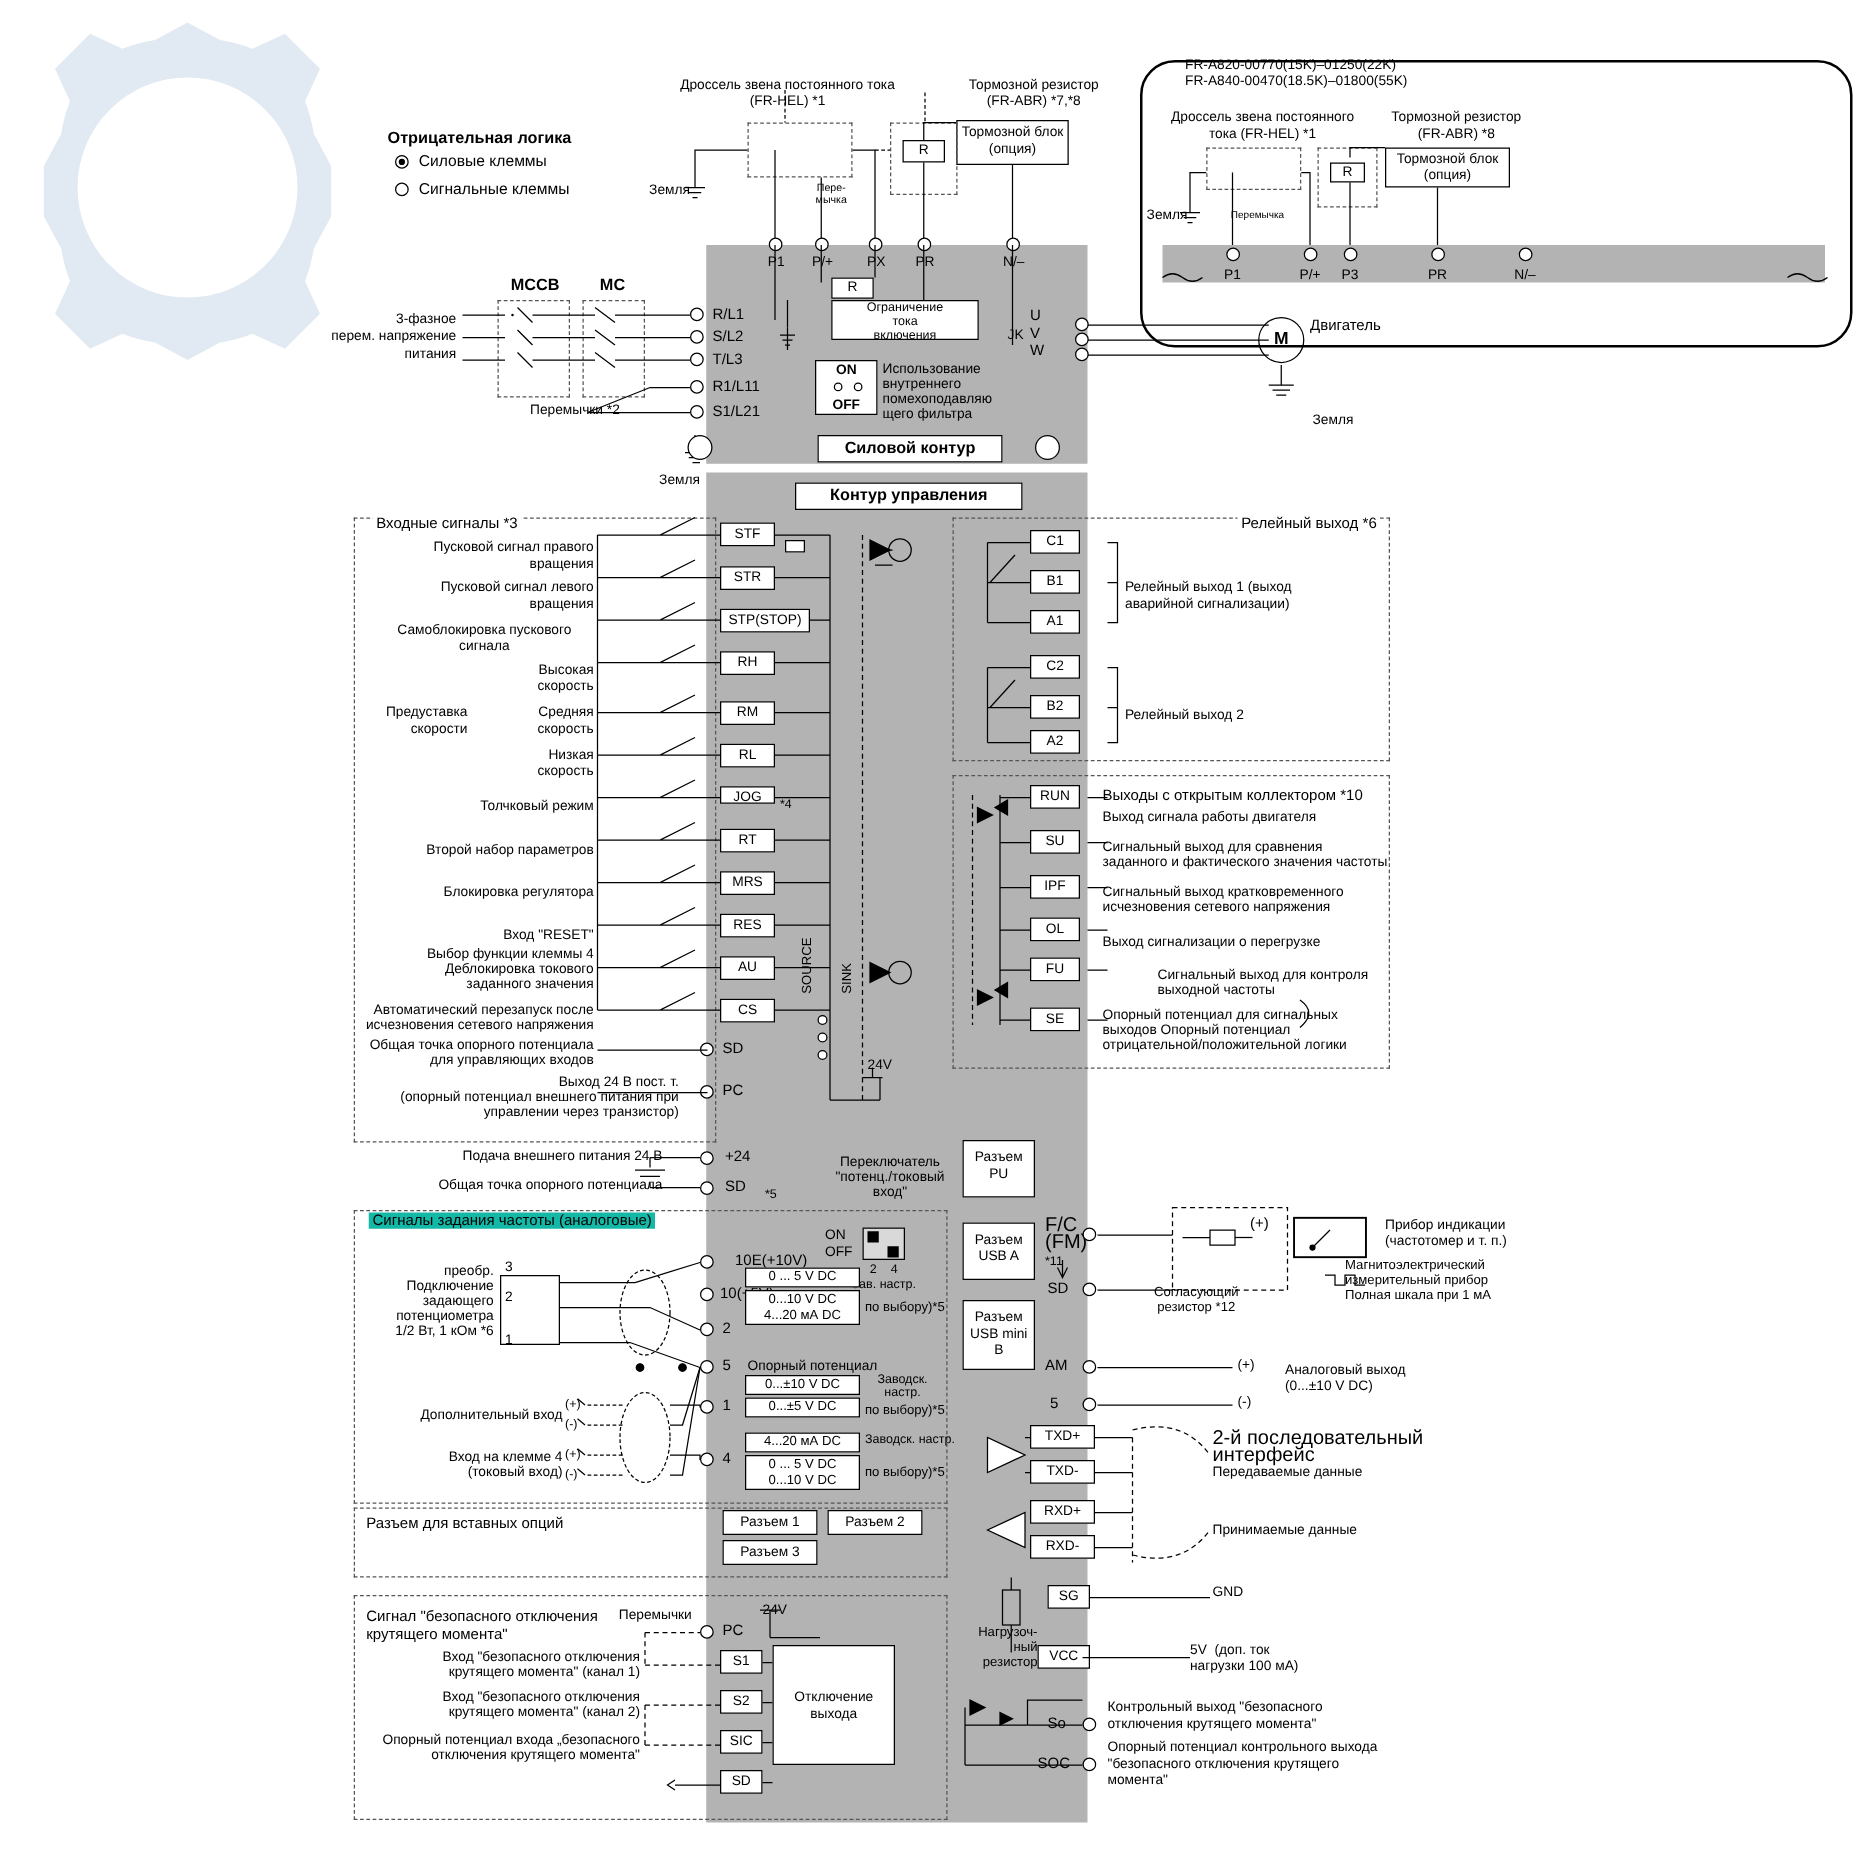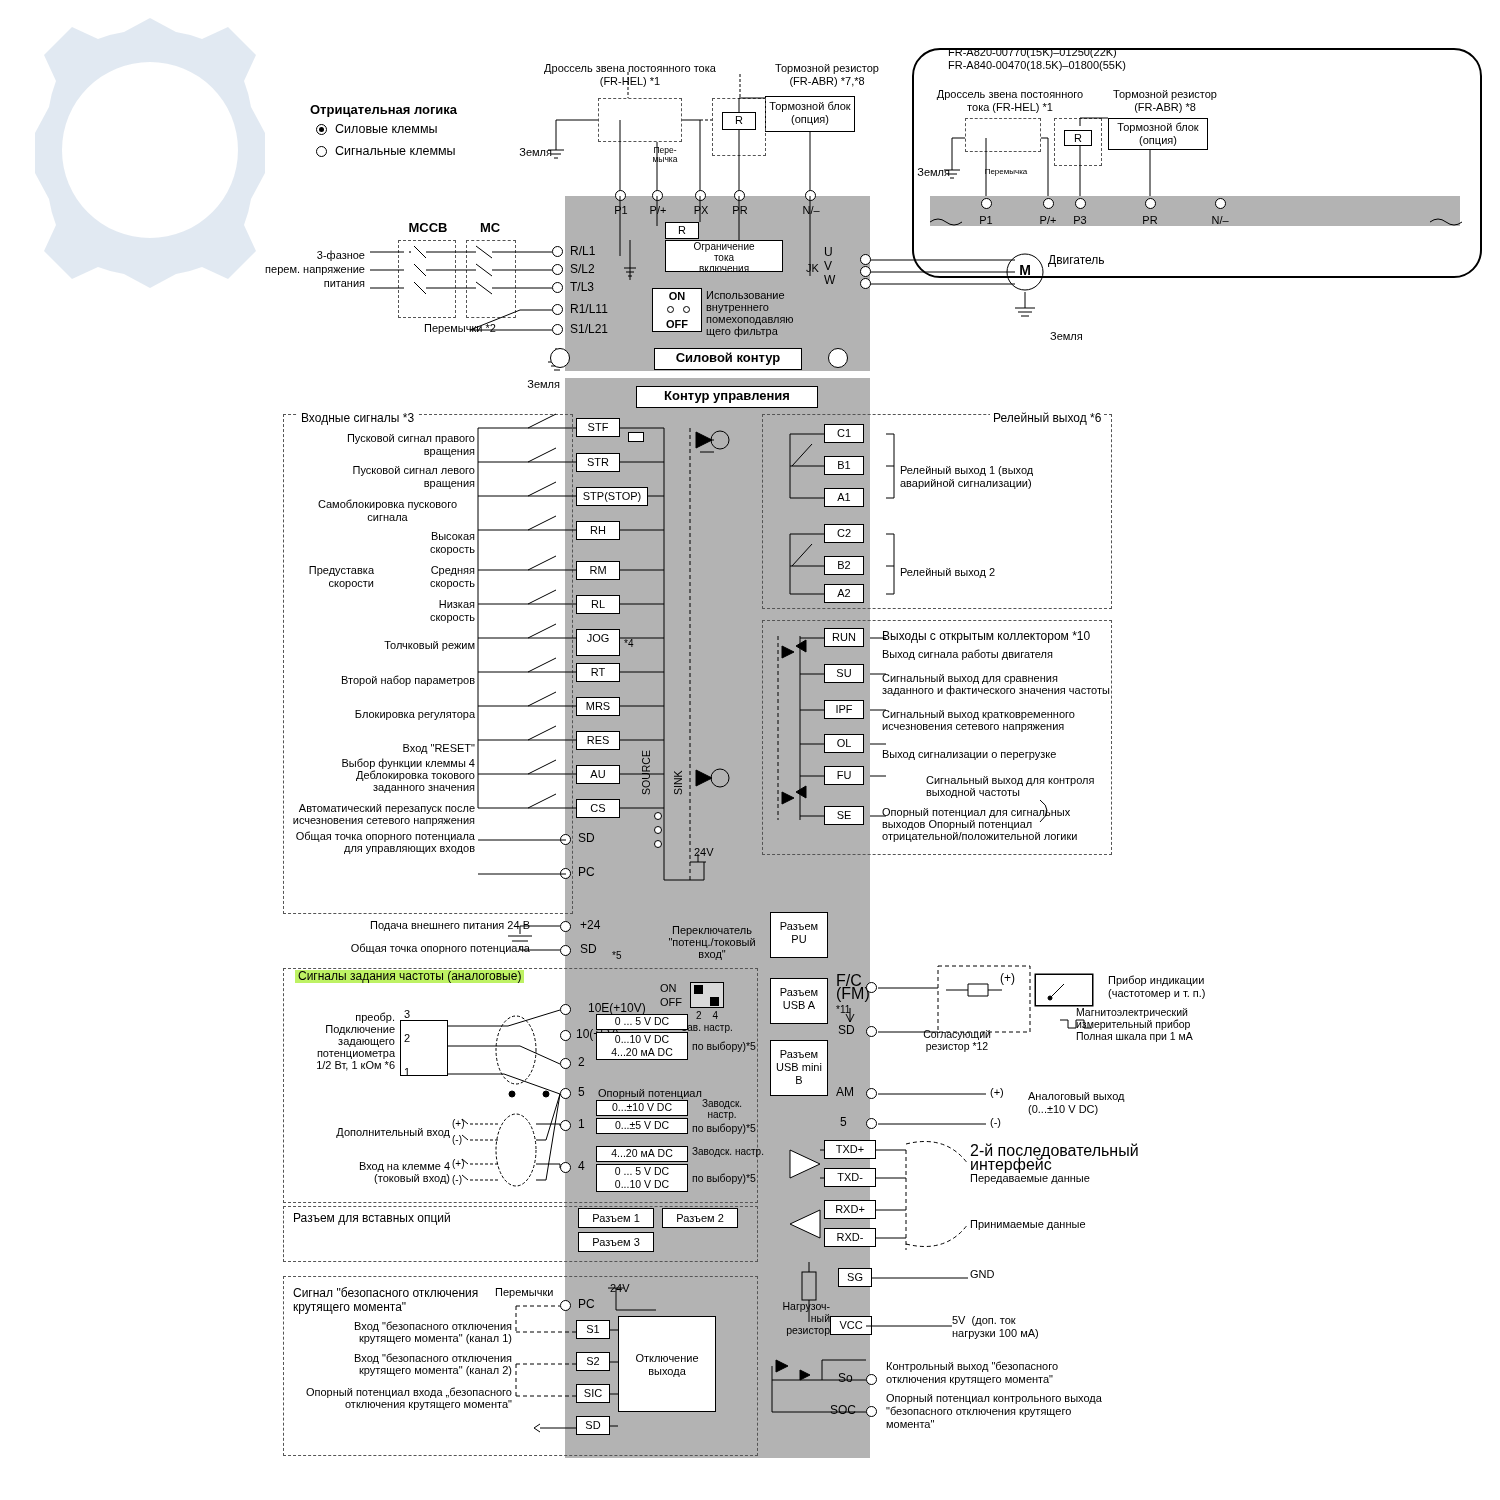--- a/index.html
+++ b/index.html
@@ -222,21 +222,21 @@
   <div class="abs txt r" style="left:380px;top:564px;width:95px;line-height:13px;">Средняя
 скорость</div>
 
   <div class="term" style="left:576px;top:595px;width:44px;height:19px;line-height:17px;">RL</div>
   <div class="abs txt r" style="left:380px;top:598px;width:95px;line-height:13px;">Низкая
 скорость</div>
 
   <div class="abs txt r" style="left:288px;top:564px;width:86px;line-height:13px;">Предуставка
 скорости</div>
 
-  <div class="term" style="left:576px;top:629px;width:44px;height:27px;line-height:17px;">JOG</div>
+  <div class="term" style="left:576px;top:629px;width:44px;height:14px;line-height:17px;">JOG</div>
   <div class="abs txt" style="left:624px;top:638px;font-size:10px;">*4</div>
   <div class="abs txt r" style="left:340px;top:639px;width:135px;">Толчковый режим</div>
 
   <div class="term" style="left:576px;top:663px;width:44px;height:19px;line-height:17px;">RT</div>
   <div class="abs txt r" style="left:325px;top:674px;width:150px;">Второй набор параметров</div>
 
   <div class="term" style="left:576px;top:697px;width:44px;height:19px;line-height:17px;">MRS</div>
   <div class="abs txt r" style="left:335px;top:708px;width:140px;">Блокировка регулятора</div>
 
   <div class="term" style="left:576px;top:731px;width:44px;height:19px;line-height:17px;">RES</div>
@@ -251,20 +251,23 @@
   <div class="abs txt r" style="left:288px;top:802px;width:187px;line-height:12px;">Автоматический перезапуск после
 исчезновения сетевого напряжения</div>
 
   <div class="abs txt" style="left:578px;top:832px;font-size:12px;">SD</div>
   <div class="circ" style="left:560px;top:834px;width:11px;height:11px;"></div>
   <div class="abs txt r" style="left:288px;top:830px;width:187px;line-height:12px;">Общая точка опорного потенциала
 для управляющих входов</div>
 
   <div class="abs txt" style="left:578px;top:866px;font-size:12px;">PC</div>
   <div class="circ" style="left:560px;top:868px;width:11px;height:11px;"></div>
+  <div class="abs txt r" style="left:288px;top:860px;width:255px;line-height:12px;">Выход 24 В пост. т.
+(опорный потенциал внешнего питания при
+управлении через транзистор)</div>
 
   <svg width="1500" height="1500">
     <g stroke="#000" stroke-width="1" fill="none">
       <path d="M478 428 h50 l28 -14 M528 428 h48"></path>
       <path d="M478 462 h50 l28 -14 M528 462 h48"></path>
       <path d="M478 496 h50 l28 -14 M528 496 h48"></path>
       <path d="M478 530 h50 l28 -14 M528 530 h48"></path>
       <path d="M478 570 h50 l28 -14 M528 570 h48"></path>
       <path d="M478 604 h50 l28 -14 M528 604 h48"></path>
       <path d="M478 638 h50 l28 -14 M528 638 h48"></path>
@@ -307,21 +310,21 @@
   <div class="abs txt" style="left:612px;top:950px;font-size:10px;">*5</div>
 
   <svg width="1500" height="1500">
     <g stroke="#000" stroke-width="1" fill="none">
       <path d="M520 926 h40 M520 950 h40 M520 926 v8 M520 946 v4"></path>
       <path d="M508 936 h24 M512 941 h16"></path>
     </g>
   </svg>
 
   <div class="dash" style="left:283px;top:968px;width:475px;height:235px;"></div>
-  <div class="abs txt" style="left:295px;top:970px;font-size:12px;background:#bef264;padding:0 3px;">Сигналы задания частоты (аналоговые)</div>
+  <div class="abs txt" style="left:295px;top:970px;font-size:12px;background:#14b8a6;padding:0 3px;">Сигналы задания частоты (аналоговые)</div>
 
   <div class="abs txt c" style="left:660px;top:924px;width:104px;line-height:12px;">Переключатель
 "потенц./токовый
 вход"</div>
   <div class="abs txt" style="left:660px;top:982px;font-size:11px;">ON</div>
   <div class="abs txt" style="left:660px;top:996px;font-size:11px;">OFF</div>
   <div class="box" style="left:690px;top:982px;width:34px;height:26px;background:#d9d9d9;"></div>
   <div class="abs" style="left:694px;top:985px;width:9px;height:9px;background:#000;"></div>
   <div class="abs" style="left:710px;top:997px;width:9px;height:9px;background:#000;"></div>
   <div class="abs txt c" style="left:688px;top:1010px;width:38px;font-size:10px;">2    4</div>

